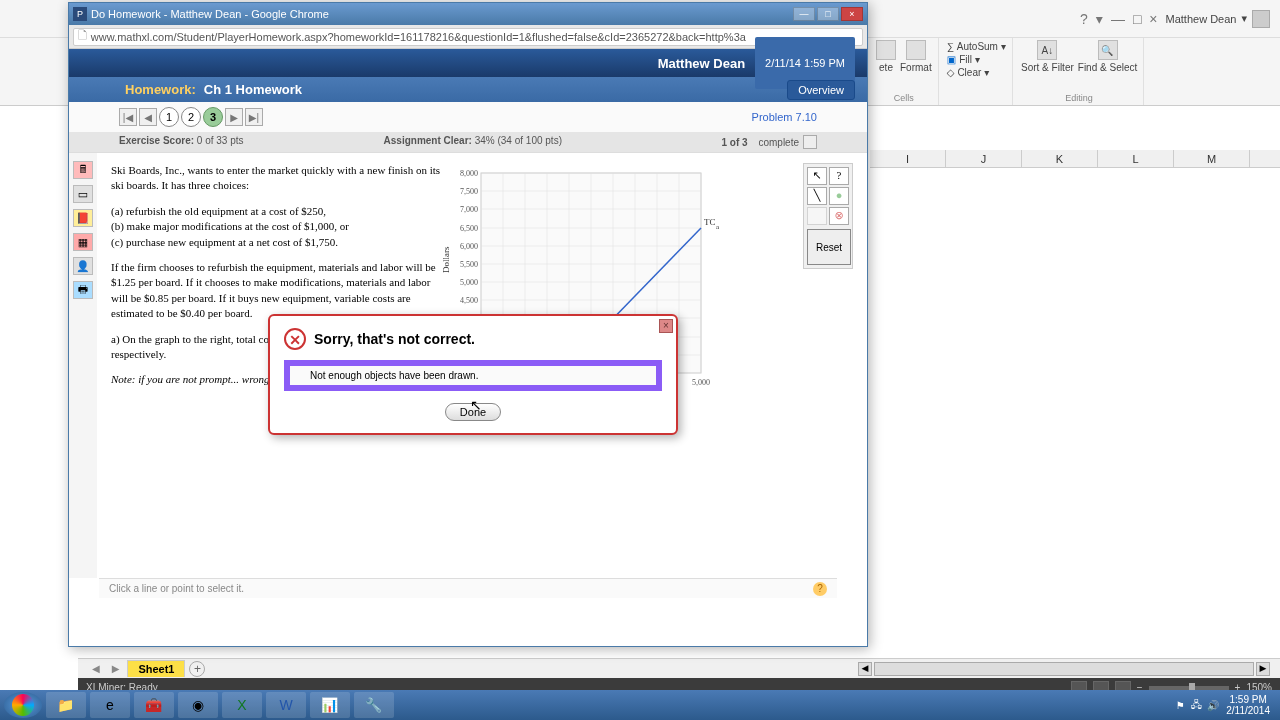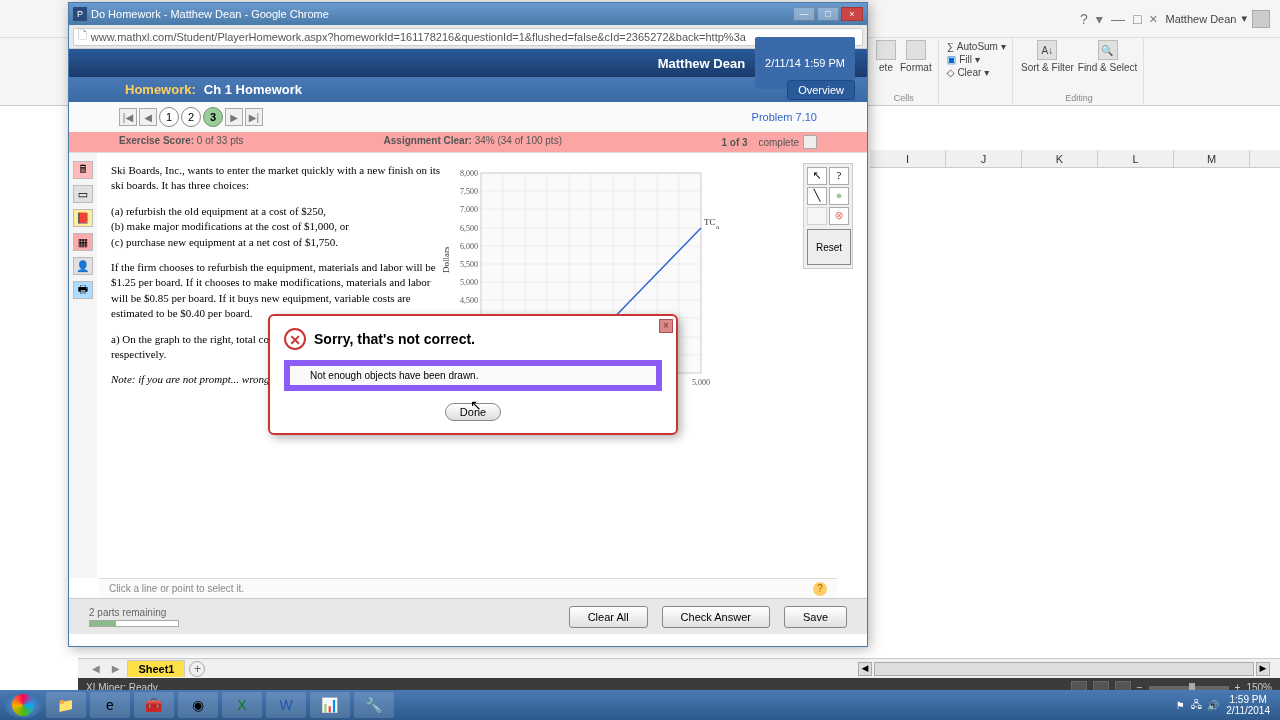--- a/index.html
+++ b/index.html
@@ -61,21 +61,21 @@
 
 
 .q-nav-row { height: 30px; display: flex; align-items: center; padding: 0 50px 0 50px; background: #fafafa; }
 .q-nav-btns { display: flex; gap: 2px; align-items: center; }
 .nav-arrow { width: 18px; height: 18px; border: 1px solid #aaa; background: #f0f0f0; font-size: 10px; display: flex; align-items: center; justify-content: center; color: #777; }
 .q-num { width: 20px; height: 20px; border: 1px solid #888; border-radius: 50%; display: flex; align-items: center; justify-content: center; font-size: 11px; background: #fff; }
 .q-num.active { background: #9c9; border-color: #696; font-weight: bold; }
 .problem-label { margin-left: auto; color: #36c; font-size: 11px; }
 
 
-.score-bar { display: flex; padding: 3px 50px; font-size: 10px; color: #555; border-bottom: 1px solid #ddd; background: #fca5a5; }
+.score-bar { display: flex; padding: 3px 50px; font-size: 10px; color: #555; border-bottom: 1px solid #ddd; background: #e5e5e5; }
 .score-left { }
 .score-mid { margin-left: 140px; }
 .score-right { margin-left: auto; display: flex; align-items: center; gap: 4px; }
 .popout-icon { width: 14px; height: 14px; border: 1px solid #aaa; background: #eee; }
 
 
 .content-wrap { display: flex; height: 425px; }
 .left-tools { width: 28px; background: #f5f5f5; display: flex; flex-direction: column; padding-top: 8px; gap: 6px; align-items: center; }
 .tool-icon { width: 20px; height: 18px; background: #e0e0e0; border: 1px solid #bbb; font-size: 11px; display:flex; align-items:center; justify-content:center; }
 .problem-body { flex: 1; padding: 10px 14px; font-size: 11px; font-family: 'Times New Roman', serif; line-height: 1.4; overflow: hidden; display: flex; }
@@ -346,33 +346,20 @@
           </div>
         </div>
       </div>
     </div>
 
     <div class="hint-bar">
       <span>Click a line or point to select it.</span>
       <span class="hint-help">?</span>
     </div>
 
-    <div class="footer-bar">
-      <div>
-        <div class="parts-remain">2 parts remaining</div>
-        <div class="progress-bar">
-            <div class="progress-fill"></div>
-          </div>
-      </div>
-      <div class="footer-btns">
-        <button class="footer-btn">Clear All</button>
-        <button class="footer-btn">Check Answer</button>
-        <button class="footer-btn">Save</button>
-      </div>
-    </div>
   </div>
 
   <div class="dialog">
     <div class="dialog-close">×</div>
     <div class="dialog-head">
       <div class="err-icon">✕</div>
       <div class="dialog-title">Sorry, that's not correct.</div>
     </div>
     <div class="dialog-msg">Not enough objects have been drawn.</div>
     <div class="dialog-foot">

